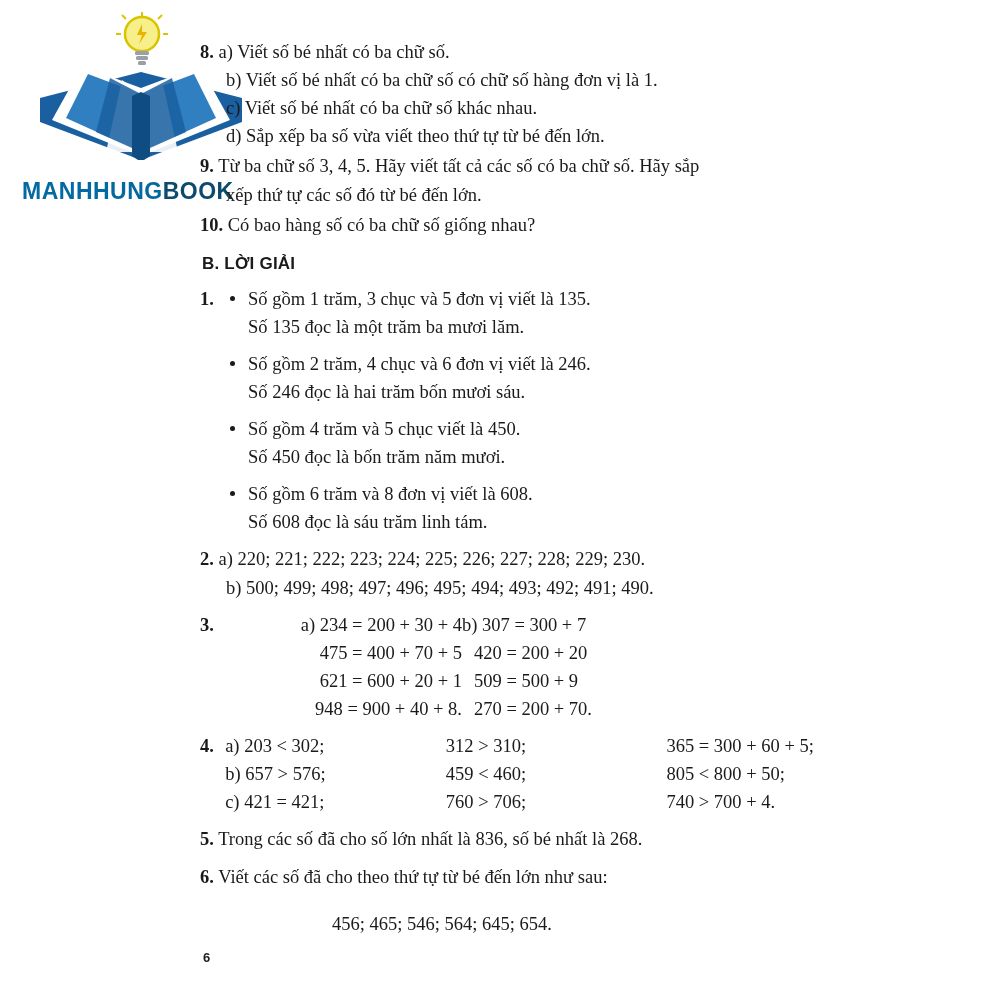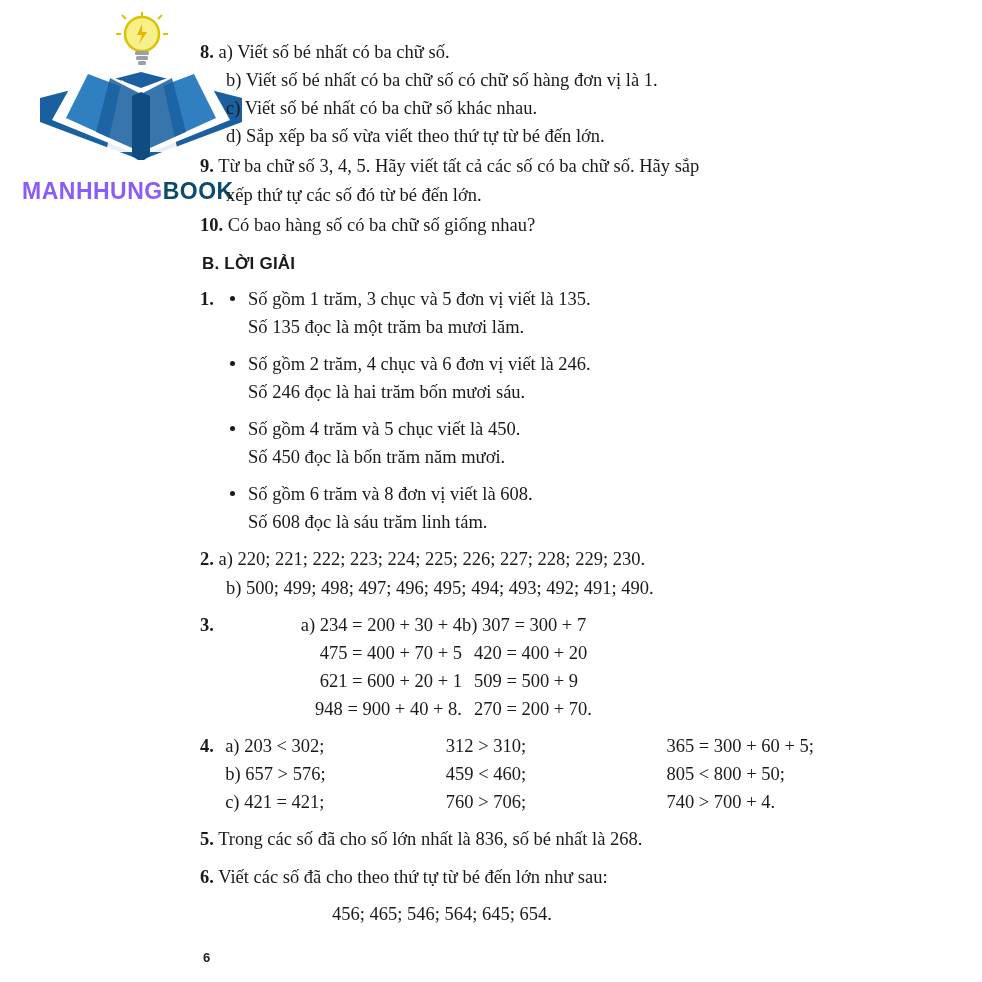--- a/index.html
+++ b/index.html
@@ -43,21 +43,21 @@
     position: absolute;
     left: 4px;
     top: 170px;
     width: 260px;
     font-family: "Liberation Sans", sans-serif;
     font-weight: bold;
     font-size: 23px;
     letter-spacing: 0.5px;
     white-space: nowrap;
   }
-  .logo-text .t1 { color: #8b5cf6; }
+  .logo-text .t1 { color: #0369a1; }
   .logo-text .t2 { color: #0c4a6e; }
   .logo-bar {
     position: absolute;
     left: 14px;
     top: 152px;
     width: 202px;
     height: 30px;
     background: #ffffff;
   }
 
@@ -125,21 +125,21 @@
   .c-a { width: 228px; }
   .c-b { width: 228px; }
   .c-c { width: 200px; }
 
   .q3 .col-row .c-a { width: 236px; text-align: right; }
 
   .q5, .q6 { margin-top: 9px; }
 
   .answer-center {
     padding-left: 132px;
-    margin-top: 9px;
+    margin-top: 19px;
   }
 
   .page-number {
     position: absolute;
     left: 203px;
     top: 950px;
     font-family: "Liberation Sans", sans-serif;
     font-size: 13px;
     font-weight: bold;
     color: #222;
@@ -254,21 +254,21 @@
 
     <div class="item gap-top q3">
       <div class="col-row">
         <span class="num" style="width:26px;">3.</span>
         <span class="c-a">a) 234 = 200 + 30 + 4</span>
         <span>b) 307 = 300 + 7</span>
       </div>
       <div class="col-row">
         <span style="width:26px;"></span>
         <span class="c-a" style="padding-left:20px;box-sizing:border-box;">475 = 400 + 70 + 5</span>
-        <span style="padding-left:12px;">420 = 400 + 20</span>
+        <span style="padding-left:12px;">420 = 200 + 20</span>
       </div>
       <div class="col-row">
         <span style="width:26px;"></span>
         <span class="c-a" style="padding-left:20px;box-sizing:border-box;">621 = 600 + 20 + 1</span>
         <span style="padding-left:12px;">509 = 500 + 9</span>
       </div>
       <div class="col-row">
         <span style="width:26px;"></span>
         <span class="c-a" style="padding-left:20px;box-sizing:border-box;">948 = 900 + 40 + 8.</span>
         <span style="padding-left:12px;">270 = 200 + 70.</span>

